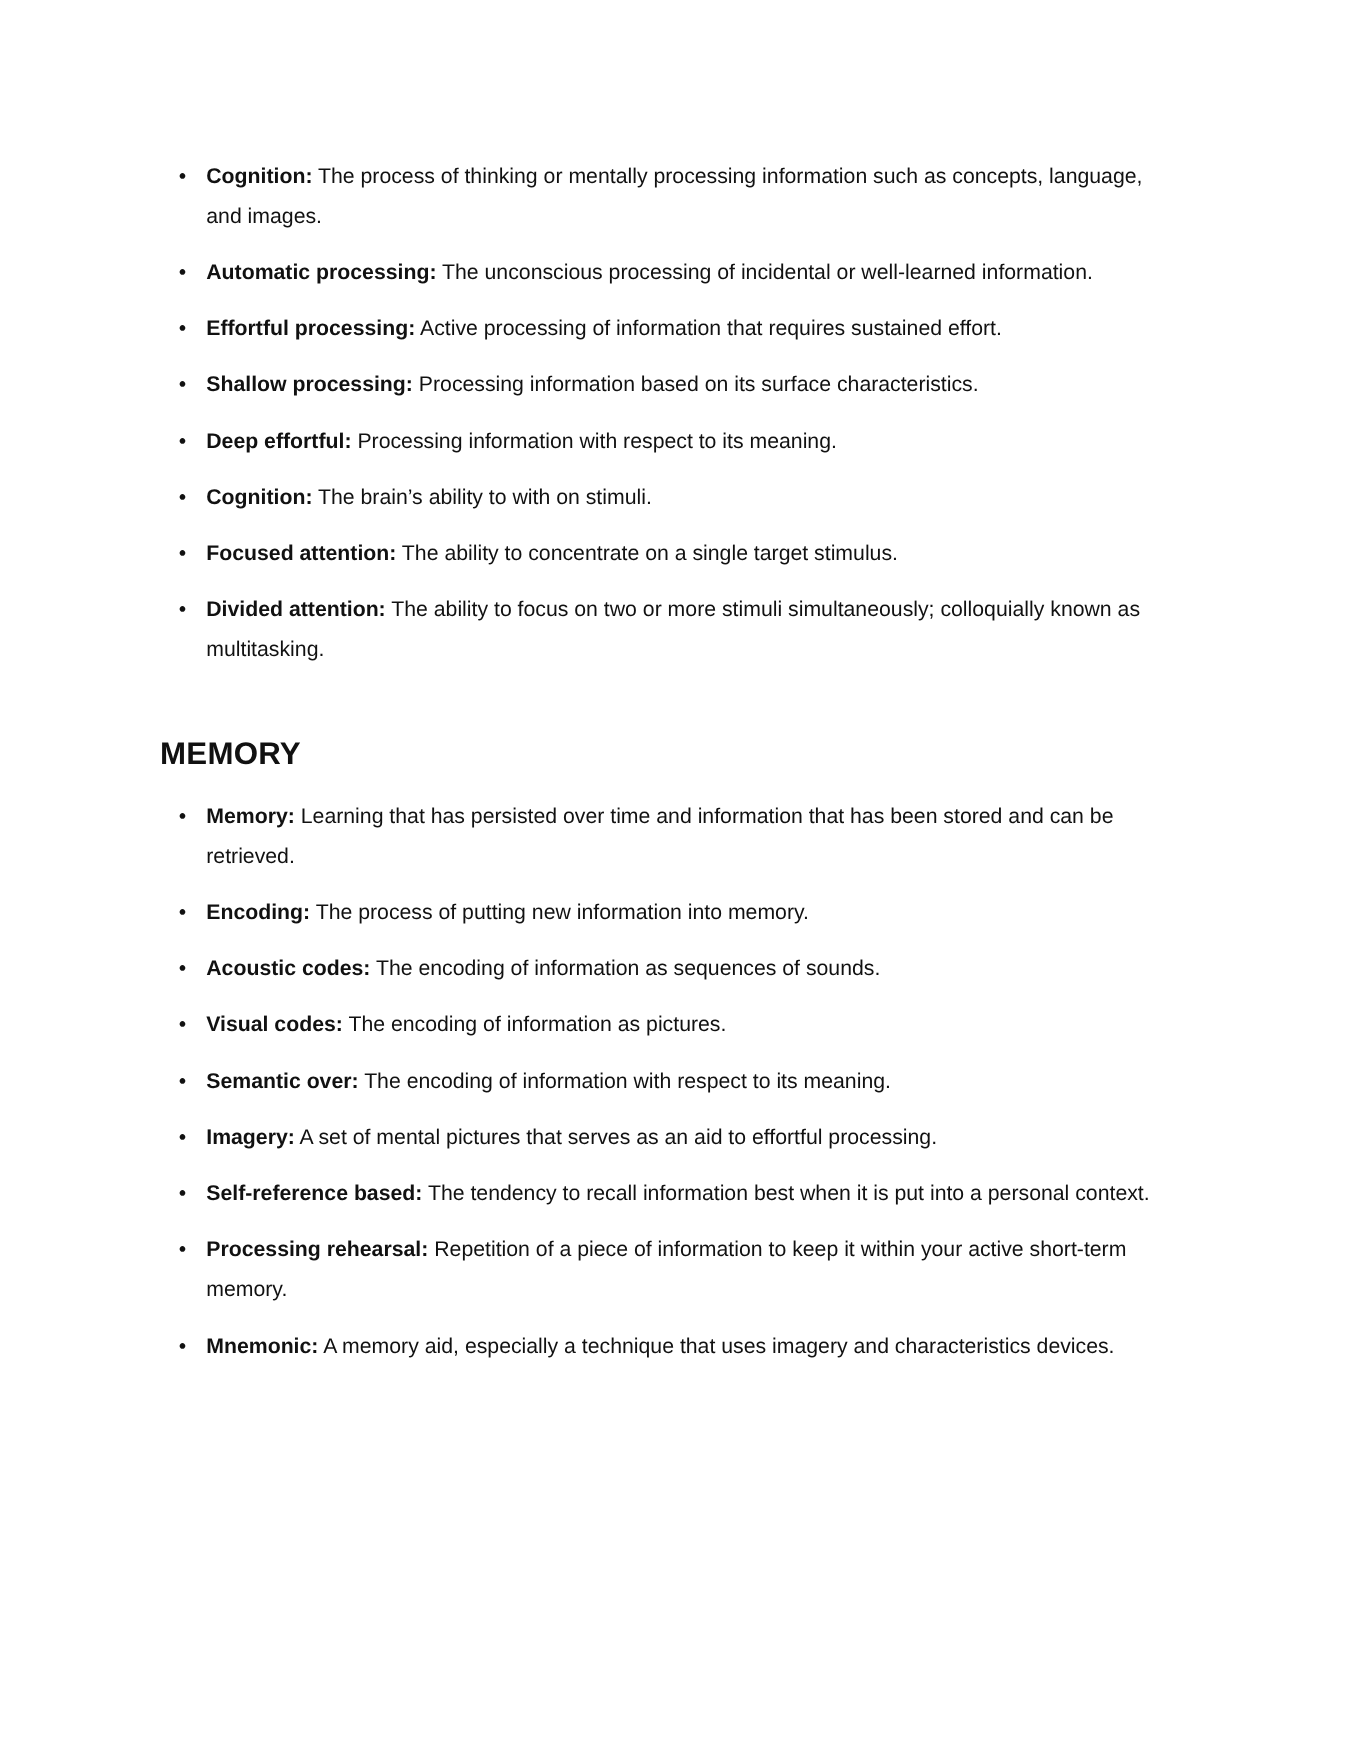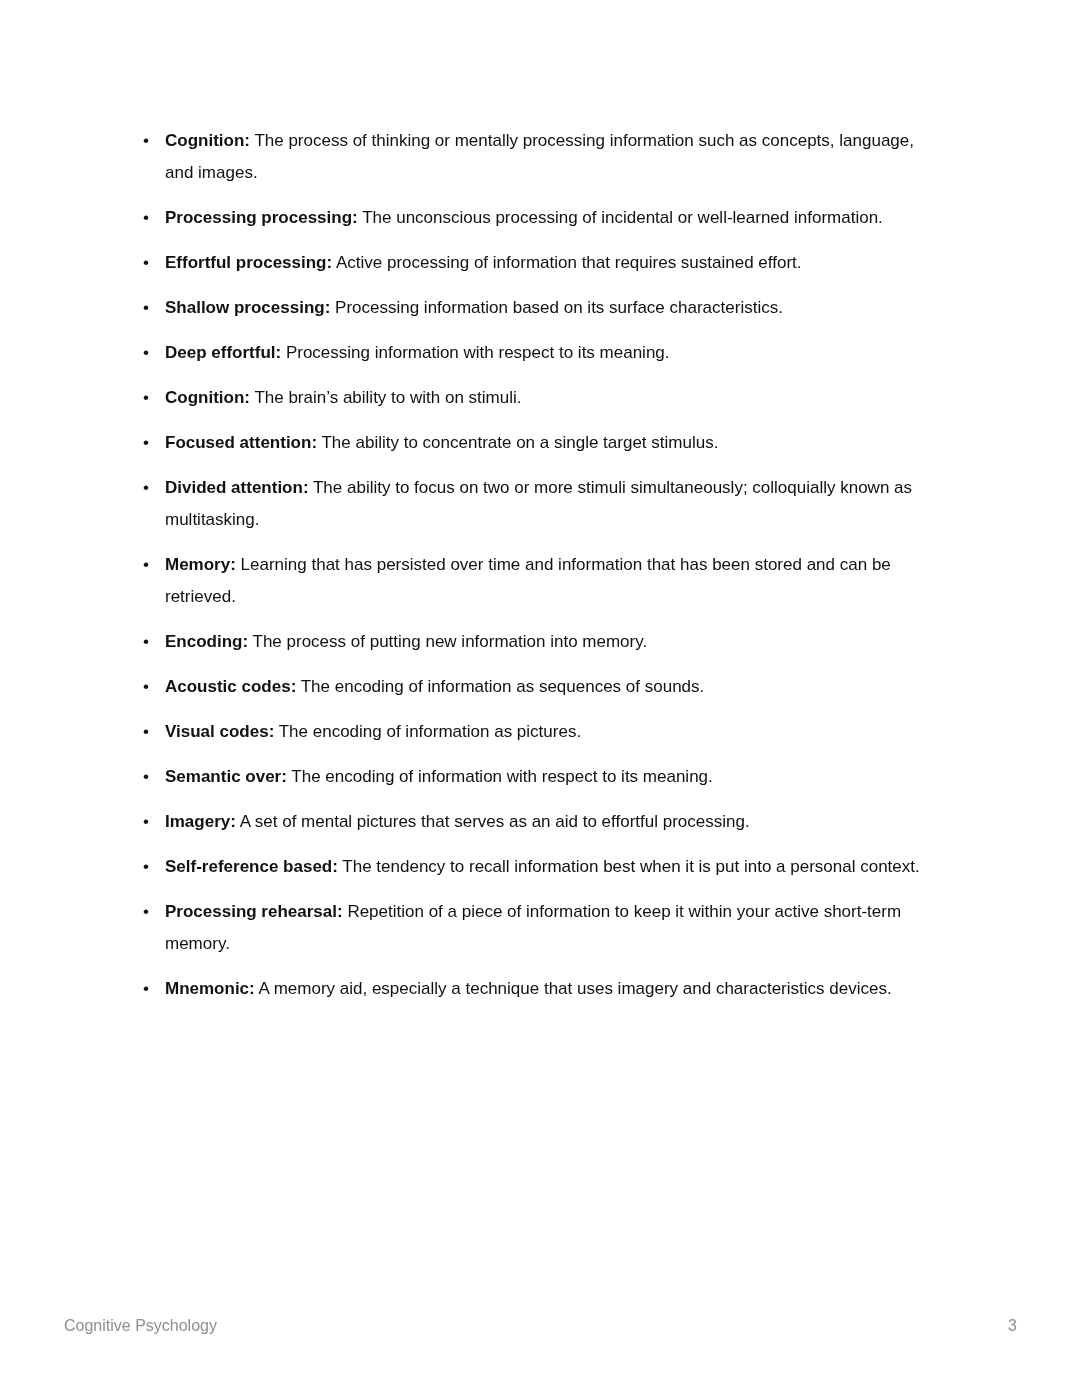--- a/index.html
+++ b/index.html
@@ -75,21 +75,21 @@
   <main class="content">
 
     <ul class="def-list">
       <li>
         <span class="bullet">•</span>
         <span class="term">Cognition:</span>
         <span class="def">The process of thinking or mentally processing information such as concepts, language, and images.</span>
       </li>
       <li>
         <span class="bullet">•</span>
-        <span class="term">Processing processing:</span>
+        <span class="term">Automatic processing:</span>
         <span class="def">The unconscious processing of incidental or well-learned information.</span>
       </li>
       <li>
         <span class="bullet">•</span>
         <span class="term">Effortful processing:</span>
         <span class="def">Active processing of information that requires sustained effort.</span>
       </li>
       <li>
         <span class="bullet">•</span>
         <span class="term">Shallow processing:</span>
@@ -110,20 +110,21 @@
         <span class="term">Focused attention:</span>
         <span class="def">The ability to concentrate on a single target stimulus.</span>
       </li>
       <li>
         <span class="bullet">•</span>
         <span class="term">Divided attention:</span>
         <span class="def">The ability to focus on two or more stimuli simultaneously; colloquially known as multitasking.</span>
       </li>
     </ul>
 
+    <h2 class="section-heading">MEMORY</h2>
 
     <ul class="def-list">
       <li>
         <span class="bullet">•</span>
         <span class="term">Memory:</span>
         <span class="def">Learning that has persisted over time and information that has been stored and can be retrieved.</span>
       </li>
       <li>
         <span class="bullet">•</span>
         <span class="term">Encoding:</span>
@@ -161,17 +162,13 @@
       </li>
       <li>
         <span class="bullet">•</span>
         <span class="term">Mnemonic:</span>
         <span class="def">A memory aid, especially a technique that uses imagery and characteristics devices.</span>
       </li>
     </ul>
 
   </main>
 
-  <footer class="footer">
-    <span>Cognitive Psychology</span>
-    <span>3</span>
-  </footer>
 </div>
 
 </body></html>

